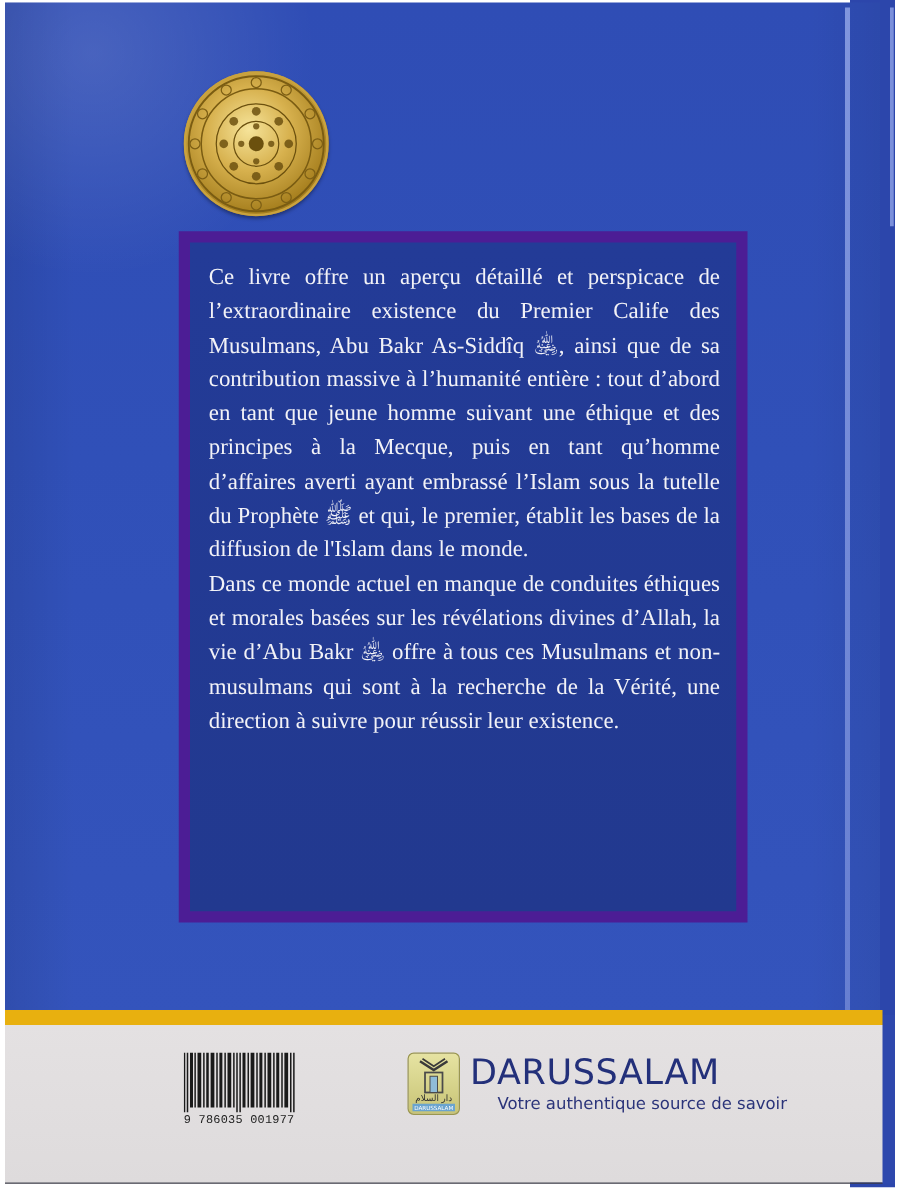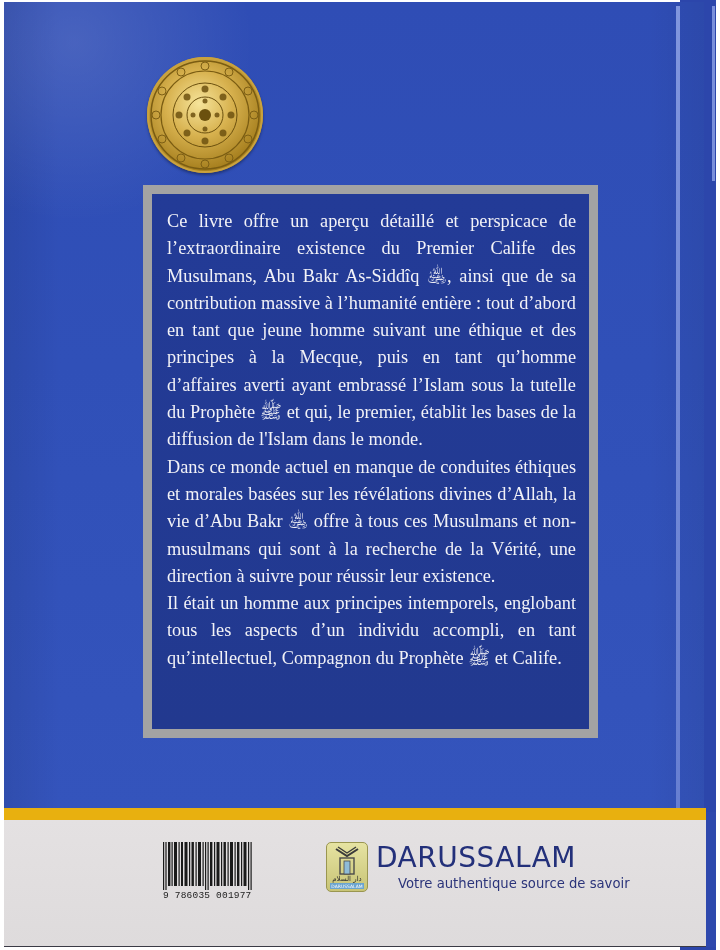--- a/index.html
+++ b/index.html
@@ -46,34 +46,34 @@
   
   .ar-title { position:absolute; left:280px; top:86px; width:300px; text-align:center; direction:rtl;
     font-family:"DejaVu Sans", sans-serif; color:#f0c21c; font-weight:bold; }
   .ar-line1 { font-size:17px; line-height:26px; }
   .ar-line2 { font-size:16px; line-height:26px; }
   .ar-line3 { font-size:14px; line-height:26px; font-weight:normal; }
 
   
   .panel {
     position:absolute; left:143px; top:185px; width:455px; height:553px;
-    background:#a3a3a3; box-sizing:border-box; padding:9px;
+    background:#4c1d95; box-sizing:border-box; padding:9px;
   }
   .panel-inner {
     width:100%; height:100%; background:#233b95; box-sizing:border-box;
     padding:14px 13px 10px 15px;
     background: linear-gradient(180deg,#233b97 0%, #22398f 100%);
   }
   .blurb p {
     margin:0; color:#f2f2f7; font-family:"Liberation Serif", serif; font-size:18.3px; line-height:27.3px;
     text-align:justify; text-align-last:left;
   }
 
   
-  .barcode { position:absolute; left:163px; top:842px; width:90px; height:60px; }
+  .barcode { position:absolute; left:147px; top:842px; width:90px; height:60px; }
   .barcode-bars { position:absolute; left:0; top:0; width:90px; height:48px; display:flex; align-items:stretch; }
   .barcode-num { position:absolute; left:0; top:48px; width:92px; font-family:"Liberation Mono", monospace; font-size:9.5px; color:#222; letter-spacing:0.2px; }
 
   
   .logo-badge {
     position:absolute; left:326px; top:842px; width:42px; height:50px; border-radius:5px;
     background:linear-gradient(180deg,#e6e3a2,#c8c476); border:1px solid #9a9650; box-sizing:border-box;
   }
   .brand-name { position:absolute; left:376px; top:842px; font-family:"DejaVu Sans", sans-serif; font-size:28px; color:#23307a; letter-spacing:0.5px; line-height:32px; }
   .brand-tag { position:absolute; left:398px; top:876px; font-family:"DejaVu Sans", sans-serif; font-size:13.2px; color:#2b347a; line-height:16px; }
@@ -125,21 +125,20 @@
       </g>
     </svg>
   </div>
 
 
   <div class="panel">
     <div class="panel-inner">
       <div class="blurb">
         <p>Ce livre offre un aperçu détaillé et perspicace de l’extraordinaire existence du Premier Calife des Musulmans, Abu Bakr As-Siddîq ﵁, ainsi que de sa contribution massive à l’humanité entière : tout d’abord en tant que jeune homme suivant une éthique et des principes à la Mecque, puis en tant qu’homme d’affaires averti ayant embrassé l’Islam sous la tutelle du Prophète ﷺ et qui, le premier, établit les bases de la diffusion de l'Islam dans le monde.</p>
         <p>Dans ce monde actuel en manque de conduites éthiques et morales basées sur les révélations divines d’Allah, la vie d’Abu Bakr ﵁ offre à tous ces Musulmans et non-musulmans qui sont à la recherche de la Vérité, une direction à suivre pour réussir leur existence.</p>
-        <p>Il était un homme aux principes intemporels, englobant tous les aspects d’un individu accompli, en tant qu’intellectuel, Compagnon du Prophète ﷺ et Calife.</p>
       </div>
     </div>
   </div>
 
   <div class="yellow-strip"></div>
   <div class="white-band"></div>
 
   <div class="barcode">
     <div class="barcode-bars">
       <svg width="90" height="48" viewBox="0 0 90 48">

